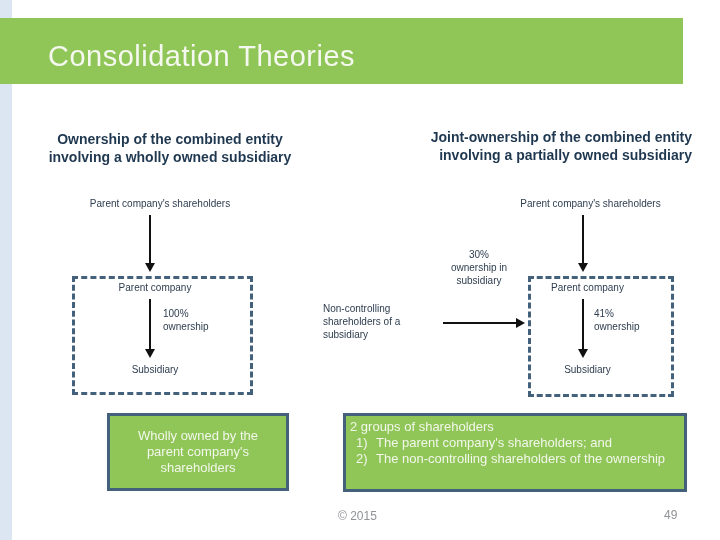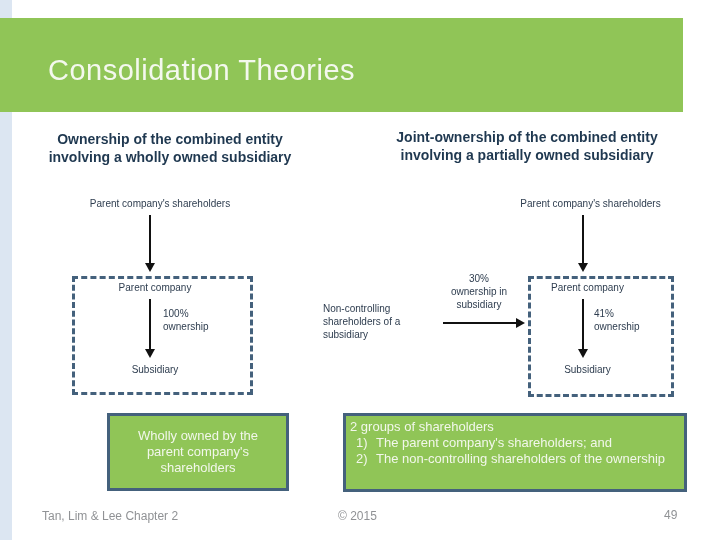--- a/index.html
+++ b/index.html
@@ -7,34 +7,34 @@
   body { font-family: "Liberation Sans", sans-serif; background: #ffffff; }
   .slide {
     position: relative; width: 720px; height: 540px;
     background: #ffffff; overflow: hidden;
   }
   .edge-stripe {
     position: absolute; left: 0; top: 0; width: 12px; height: 540px;
     background: var(--stripe, #dce6f2);
   }
   .title-bar {
-    position: absolute; left: 0; top: 18px; width: 683px; height: 94px;
+    position: absolute; left: 0; top: 18px; width: 683px; height: 66px;
     background: var(--green, #90c557);
     display: flex; align-items: center; padding: 10px 0 0 48px;
   }
   .title-bar h1 {
     color: #f4f8ee; font-size: 29px; font-weight: 400; letter-spacing: 0.5px;
   }
   .col-heading {
     position: absolute; text-align: center; font-weight: bold;
     font-size: 14px; line-height: 1.3; color: var(--navy, #1f3850);
     white-space: pre-line;
   }
   .h-left  { left: 20px;  top: 130px; width: 300px; }
-  .h-right { left: 362px; top: 128px; width: 330px; }
+  .h-right { left: 362px; top: 128px; width: 330px; text-align: right; }
   .lbl {
     position: absolute; font-size: 10px; line-height: 1.3;
     color: var(--ink, #2e3d4f);
   }
   .center { text-align: center; }
   .preline { white-space: pre-line; }
   .dashed-box {
     position: absolute; border: 3px dashed var(--slate, #44617c);
     background: transparent;
   }
@@ -103,21 +103,21 @@
   <div class="lbl preline" style="left:163px; top:307px;">100%
 ownership</div>
 
   <div class="lbl center" style="left:95px; top:363px; width:120px;">Subsidiary</div>
 
   <div class="lbl center" style="left:488px; top:197px; width:205px;">Parent company's shareholders</div>
 
   <div class="arrow-line-v" style="left:582px; top:215px; height:50px;"></div>
   <div class="arrow-head-down" style="left:578px; top:263px;"></div>
 
-  <div class="lbl center preline" style="left:423px; top:272px; width:112px;">30%
+  <div class="lbl center preline" style="left:423px; top:248px; width:112px;">30%
 ownership in
 subsidiary</div>
 
   <div class="lbl preline" style="left:323px; top:302px; width:122px;">Non-controlling
 shareholders of a
 subsidiary</div>
 
   <div class="arrow-line-h" style="left:443px; top:322px; width:74px;"></div>
   <div class="arrow-head-right" style="left:516px; top:318px;"></div>
 
@@ -142,17 +142,16 @@
     <div class="gb-item">
       <span class="num">1)</span>
       <span class="txt">The parent company's shareholders; and</span>
     </div>
     <div class="gb-item">
       <span class="num">2)</span>
       <span class="txt">The non-controlling shareholders of the ownership</span>
     </div>
   </div>
 
-  <div class="footer-text f-left">Tan, Lim &amp; Lee Chapter 2</div>
   <div class="footer-text f-center">© 2015</div>
   <div class="footer-text f-right">49</div>
 
 </div>
 
 </body></html>

